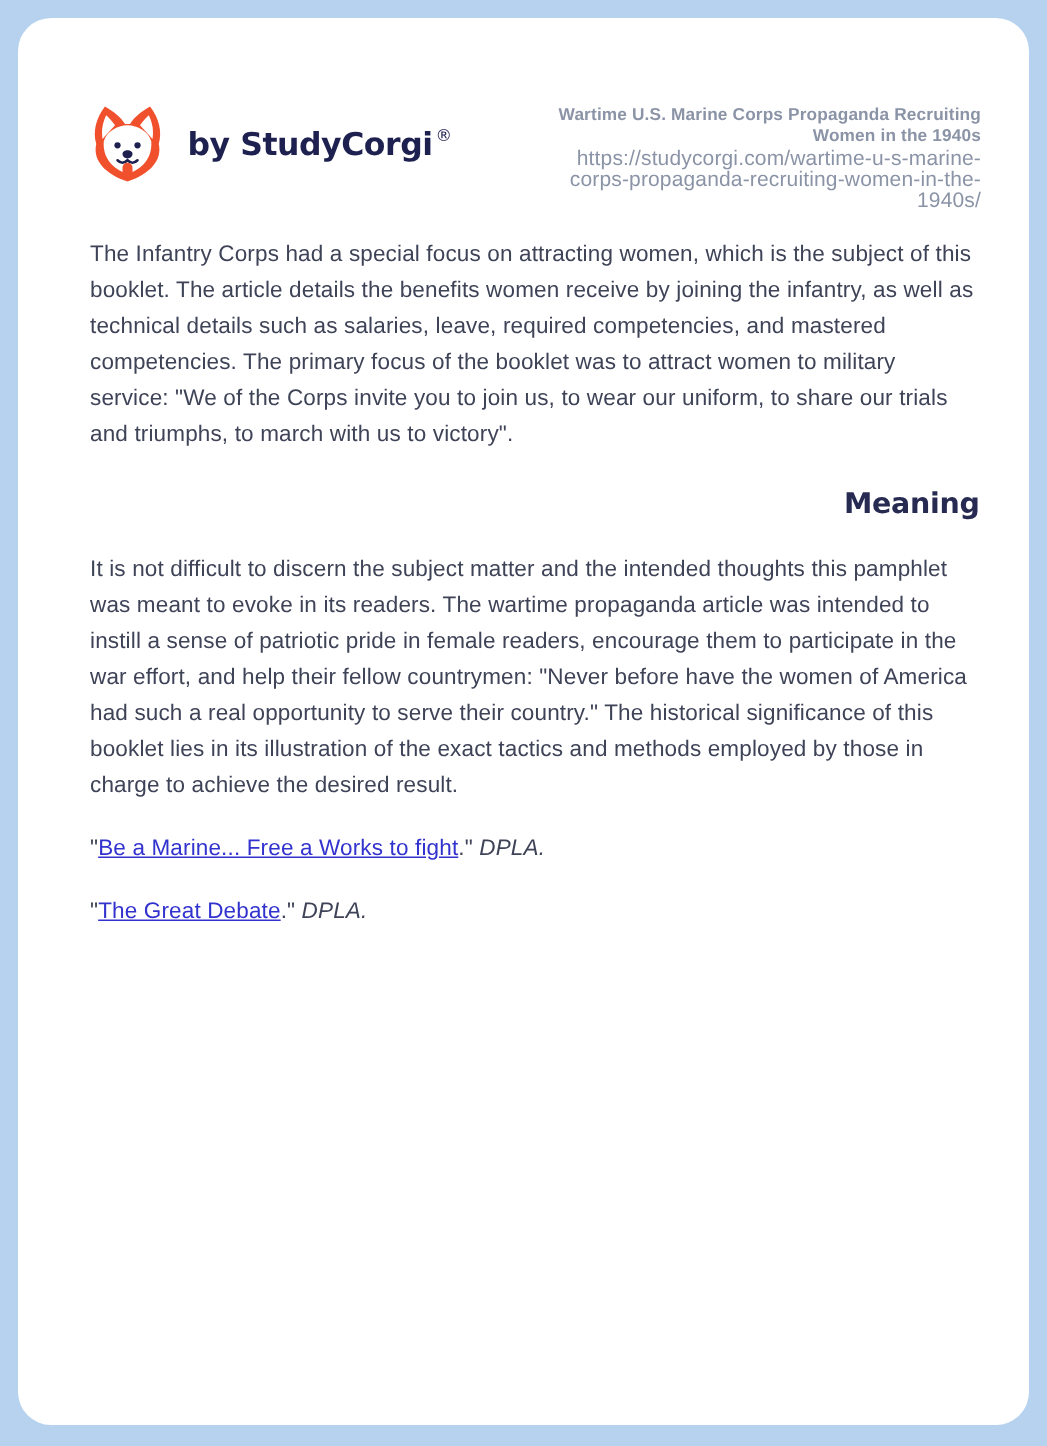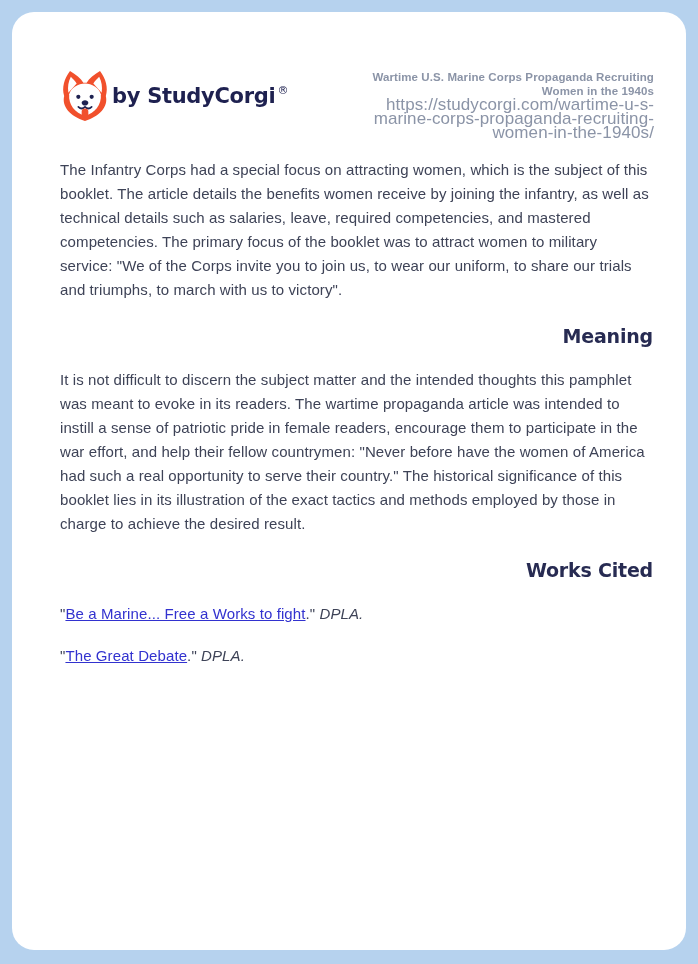--- a/index.html
+++ b/index.html
@@ -19,21 +19,21 @@
   }
   .header {
     display: flex;
     justify-content: space-between;
     align-items: flex-start;
     padding: 54px 32px 0 48px;
   }
   .brand {
     display: flex;
     align-items: center;
-    gap: 2px;
+    gap: 15px;
     margin-top: 4px;
   }
   .logo-svg { display: block; }
   .brand-name {
     font-family: "DejaVu Sans", sans-serif;
     font-weight: bold;
     font-size: 21px;
     color: #1e2150;
     letter-spacing: -0.3px;
     white-space: nowrap;
@@ -53,21 +53,21 @@
   }
   .doc-title {
     font-size: 11.5px;
     font-weight: bold;
     color: #8b94a7;
     line-height: 14px;
     letter-spacing: 0.1px;
     margin-bottom: 0;
   }
   .doc-url {
-    font-size: 17px;
+    font-size: 14px;
     color: #8b94a7;
     line-height: 14px;
     letter-spacing: 0.1px;
     overflow-wrap: break-word;
   }
   .content {
     padding: 0 33px 0 48px;
     color: #3e4357;
     font-size: 15px;
     line-height: 24px;
@@ -124,21 +124,20 @@
 
   <div class="content">
 
 
     <p>The Infantry Corps had a special focus on attracting women, which is the subject of this booklet. The article details the benefits women receive by joining the infantry, as well as technical details such as salaries, leave, required competencies, and mastered competencies. The primary focus of the booklet was to attract women to military service: "We of the Corps invite you to join us, to wear our uniform, to share our trials and triumphs, to march with us to victory".</p>
 
     <h2>Meaning</h2>
 
     <p>It is not difficult to discern the subject matter and the intended thoughts this pamphlet was meant to evoke in its readers. The wartime propaganda article was intended to instill a sense of patriotic pride in female readers, encourage them to participate in the war effort, and help their fellow countrymen: "Never before have the women of America had such a real opportunity to serve their country." The historical significance of this booklet lies in its illustration of the exact tactics and methods employed by those in charge to achieve the desired result.</p>
 
-    <h2>Works Cited</h2>
 
     <p><span>"</span><a class="cite-link">Be a Marine... Free a Works to fight</a><span>." </span><span class="src-italic">DPLA.</span></p>
 
     <p><span>"</span><a class="cite-link">The Great Debate</a><span>." </span><span class="src-italic">DPLA.</span></p>
 
 
   </div>
 
 </div>
 

